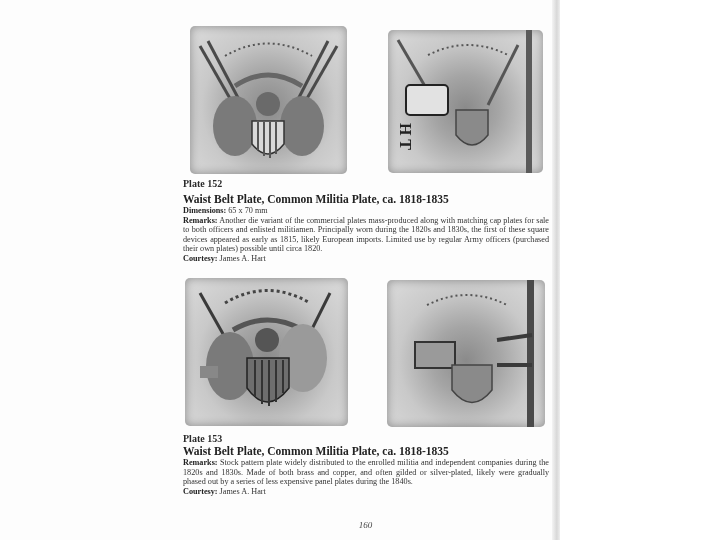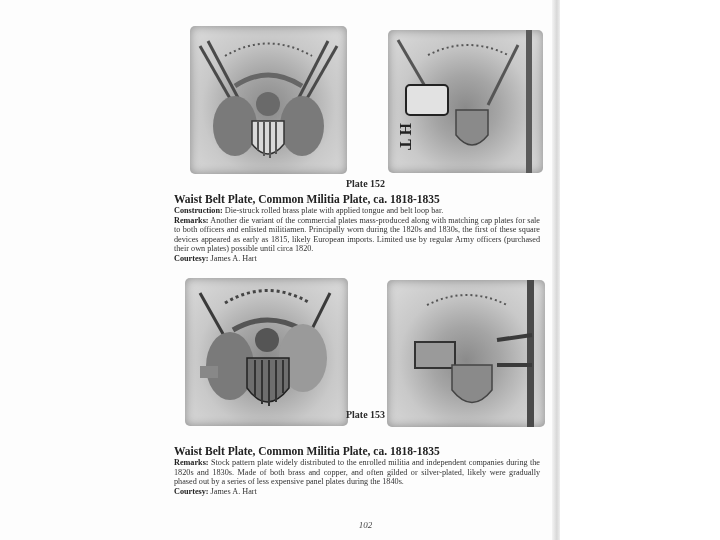--- a/index.html
+++ b/index.html
@@ -18,25 +18,25 @@
     background:linear-gradient(to right,#f4f4f4,#d8d8d8 60%,#eeeeee);
   }
   .photo {
     position:absolute; border-radius:5px; overflow:hidden;
     background:
       radial-gradient(ellipse at 50% 55%, #8a8a8a 0%, #a5a5a5 30%, #c9c9c9 60%, #dcdcdc 100%);
     box-shadow: inset 0 0 10px rgba(0,0,0,0.35);
   }
   .photo svg { position:absolute; left:0; top:0; width:100%; height:100%; }
   .plate-caption {
-    position:absolute; left:183px; width:365px; text-align:center;
+    position:absolute; left:183px; width:365px; text-align:left;
     font-weight:bold; font-size:10px; color:#2a2a2a;
   }
   .entry {
-    position:absolute; left:174px; width:366px;
+    position:absolute; left:183px; width:366px;
     font-size:8.2px; line-height:9.6px; color:#333;
     text-align:justify;
   }
   .entry .title {
     font-weight:bold; font-size:11.5px; line-height:13px; color:#222;
     text-align:left;
   }
   .entry .lbl { font-weight:bold; color:#222; }
   .page-number {
     position:absolute; left:183px; width:365px; top:520px;
@@ -81,21 +81,21 @@
       <rect x="18" y="55" width="42" height="30" rx="4" fill="#e2e2e2" stroke="#222" stroke-width="2"></rect>
       <path d="M68 80 L100 80 L100 105 Q84 125 68 105 Z" fill="#8a8a8a" stroke="#444" stroke-width="1.5"></path>
       <text x="5" y="100" font-size="16" font-weight="bold" fill="#222" transform="rotate(90 12 100)">H T</text>
     </svg>
   </div>
 
   <div class="plate-caption" style="top:178px;">Plate 152</div>
 
   <div class="entry" style="top:193px;">
     <div class="title">Waist Belt Plate, Common Militia Plate, ca. 1818-1835</div>
-    <div><span class="lbl">Construction:</span> <span>Die-struck rolled brass plate with applied tongue and belt loop bar.</span></div>
+    <div><span class="lbl">Dimensions:</span> <span>65 x 70 mm</span></div>
     <div><span class="lbl">Remarks:</span> <span>Another die variant of the commercial plates mass-produced along with matching cap plates for sale to both officers and enlisted militiamen. Principally worn during the 1820s and 1830s, the first of these square devices appeared as early as 1815, likely European imports. Limited use by regular Army officers (purchased their own plates) possible until circa 1820.</span></div>
     <div><span class="lbl">Courtesy:</span> <span>James A. Hart</span></div>
   </div>
 
   <div class="photo" style="left:185px; top:278px; width:163px; height:148px;">
     <svg viewBox="0 0 163 148">
       <path d="M40 25 Q82 0 125 25" stroke="#444" stroke-width="3" fill="none" stroke-dasharray="3 3"></path>
       <path d="M48 52 Q82 32 118 52" stroke="#555" stroke-width="5" fill="none"></path>
       <g stroke="#3a3a3a" stroke-width="3">
           <line x1="15" y1="15" x2="60" y2="95"></line>
@@ -119,23 +119,23 @@
     <svg viewBox="0 0 158 147">
       <rect x="140" y="0" width="7" height="147" fill="#4a4a4a"></rect>
       <line x1="110" y1="60" x2="145" y2="55" stroke="#3a3a3a" stroke-width="4"></line>
       <line x1="110" y1="85" x2="145" y2="85" stroke="#3a3a3a" stroke-width="4"></line>
       <path d="M40 25 Q80 5 120 25" stroke="#555" stroke-width="2" fill="none" stroke-dasharray="2 3"></path>
       <rect x="28" y="62" width="40" height="26" fill="#9a9a9a" stroke="#333" stroke-width="2"></rect>
       <path d="M65 85 L105 85 L105 110 Q85 135 65 110 Z" fill="#8a8a8a" stroke="#444" stroke-width="1.5"></path>
     </svg>
   </div>
 
-  <div class="plate-caption" style="top:409px;">Plate 153</div>
+  <div class="plate-caption" style="top:433px;">Plate 153</div>
 
   <div class="entry" style="top:445px;">
     <div class="title">Waist Belt Plate, Common Militia Plate, ca. 1818-1835</div>
     <div><span class="lbl">Remarks:</span> <span>Stock pattern plate widely distributed to the enrolled militia and independent companies during the 1820s and 1830s. Made of both brass and copper, and often gilded or silver-plated, likely were gradually phased out by a series of less expensive panel plates during the 1840s.</span></div>
     <div><span class="lbl">Courtesy:</span> <span>James A. Hart</span></div>
   </div>
 
-  <div class="page-number">102</div>
+  <div class="page-number">160</div>
 </div>
 <div class="page-edge"></div>
 
 </body></html>

